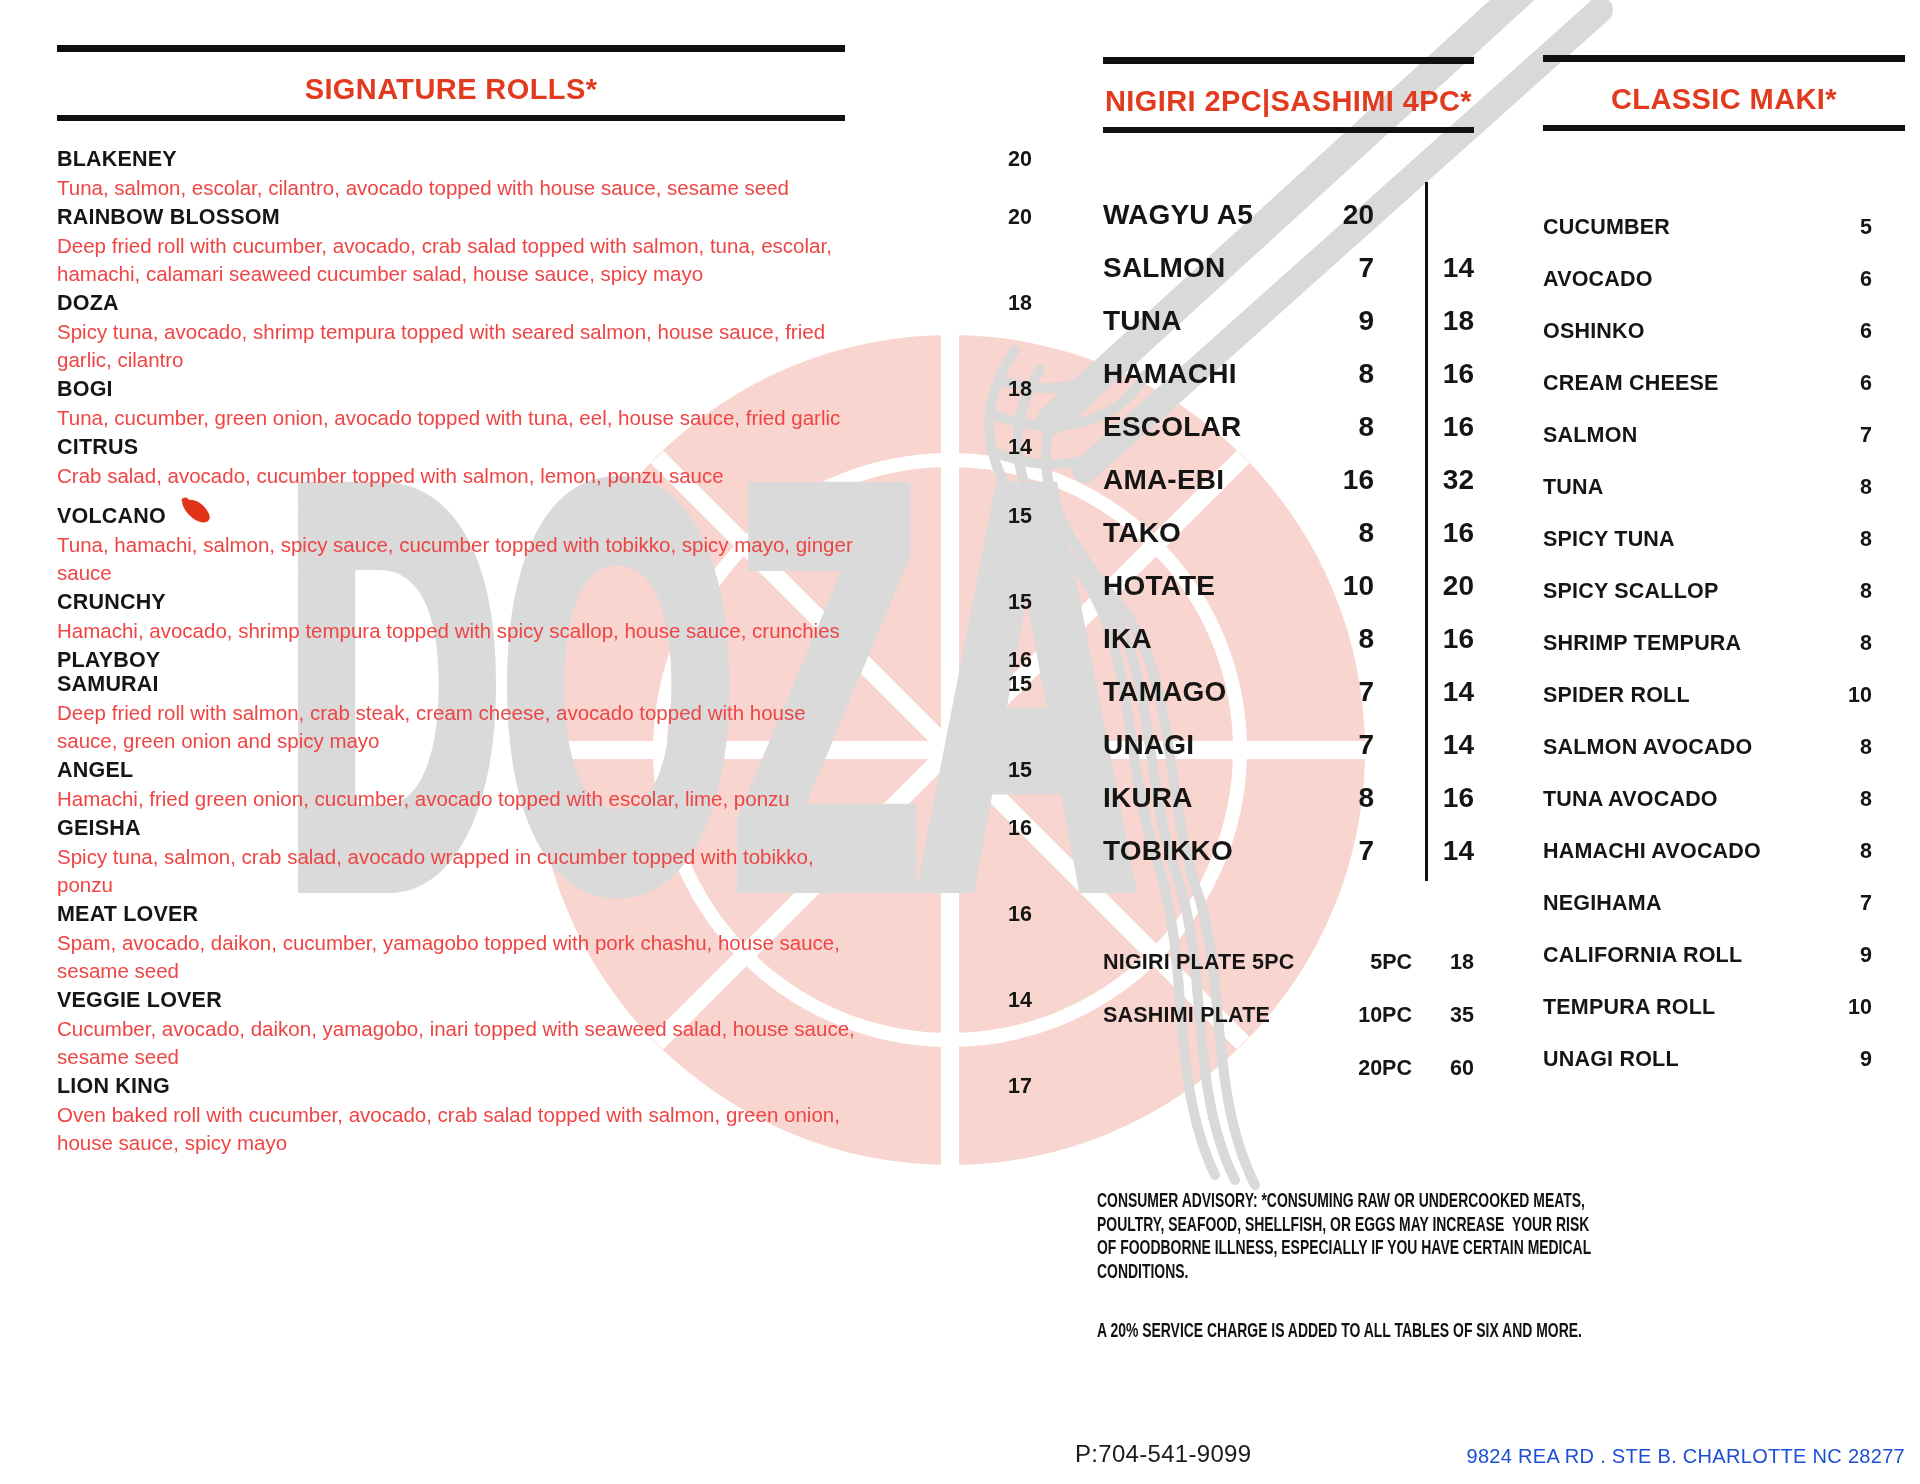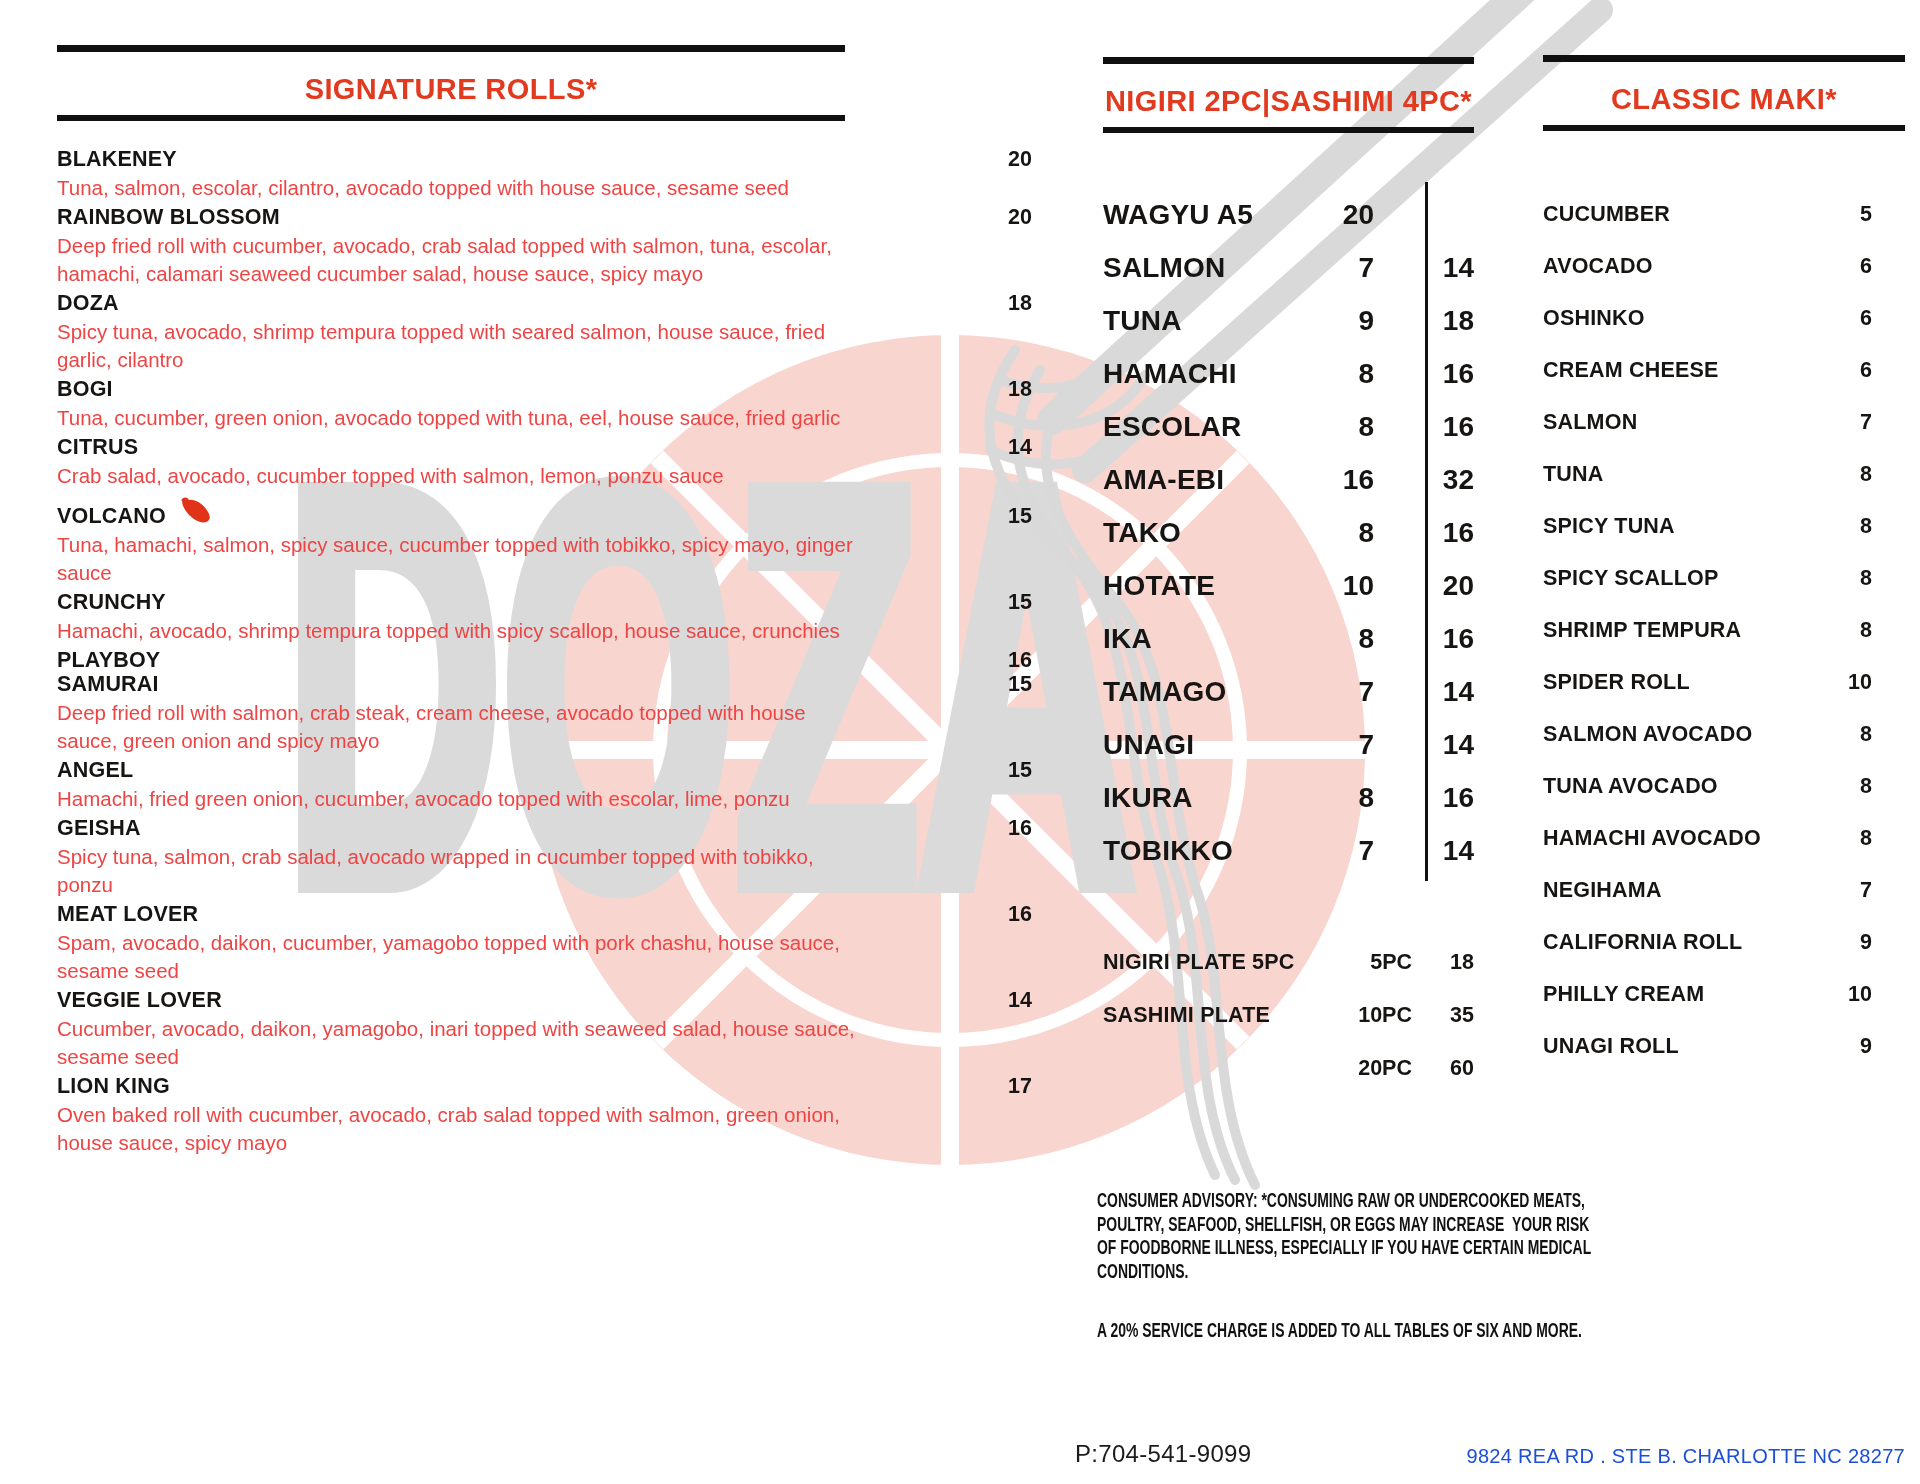--- a/index.html
+++ b/index.html
@@ -39,21 +39,21 @@
   .nig-p2{width:66px;text-align:right;}
   .plate-list{margin-top:59px;}
   .plate-row{display:flex;align-items:center;height:53px;font-weight:bold;font-size:21.5px;}
   .plate-name{flex:1;letter-spacing:0.2px;}
   .plate-qty{width:80px;text-align:right;}
   .plate-price{width:62px;text-align:right;}
 
   
   #col-maki{left:1543px;top:55px;width:362px;}
   .maki-list{margin-top:57px;}
-  .maki-row{display:flex;align-items:center;height:52px;font-weight:bold;font-size:21.5px;}
+  .maki-row{display:flex;align-items:flex-end;height:52px;font-weight:bold;font-size:21.5px;}
   .maki-name{flex:1;letter-spacing:0.2px;}
   .maki-price{text-align:right;padding-right:33px;}
 
   
   #advisory{left:1097px;top:1188px;width:760px;}
   .advisory-inner{
     transform:scaleX(0.68);transform-origin:left top;width:1020px;
     font-weight:bold;font-size:20.5px;line-height:23.6px;color:#111;
   }
   .advisory-line{white-space:pre;}
@@ -370,21 +370,21 @@
       </div>
     <div class="maki-row">
         <span class="maki-name">NEGIHAMA</span>
         <span class="maki-price">7</span>
       </div>
     <div class="maki-row">
         <span class="maki-name">CALIFORNIA ROLL</span>
         <span class="maki-price">9</span>
       </div>
     <div class="maki-row">
-        <span class="maki-name">PHILLY CREAM</span>
+        <span class="maki-name">TEMPURA ROLL</span>
         <span class="maki-price">10</span>
       </div>
     <div class="maki-row">
         <span class="maki-name">UNAGI ROLL</span>
         <span class="maki-price">9</span>
       </div>
   </div>
 </div>
 
 <div class="col" id="advisory">

